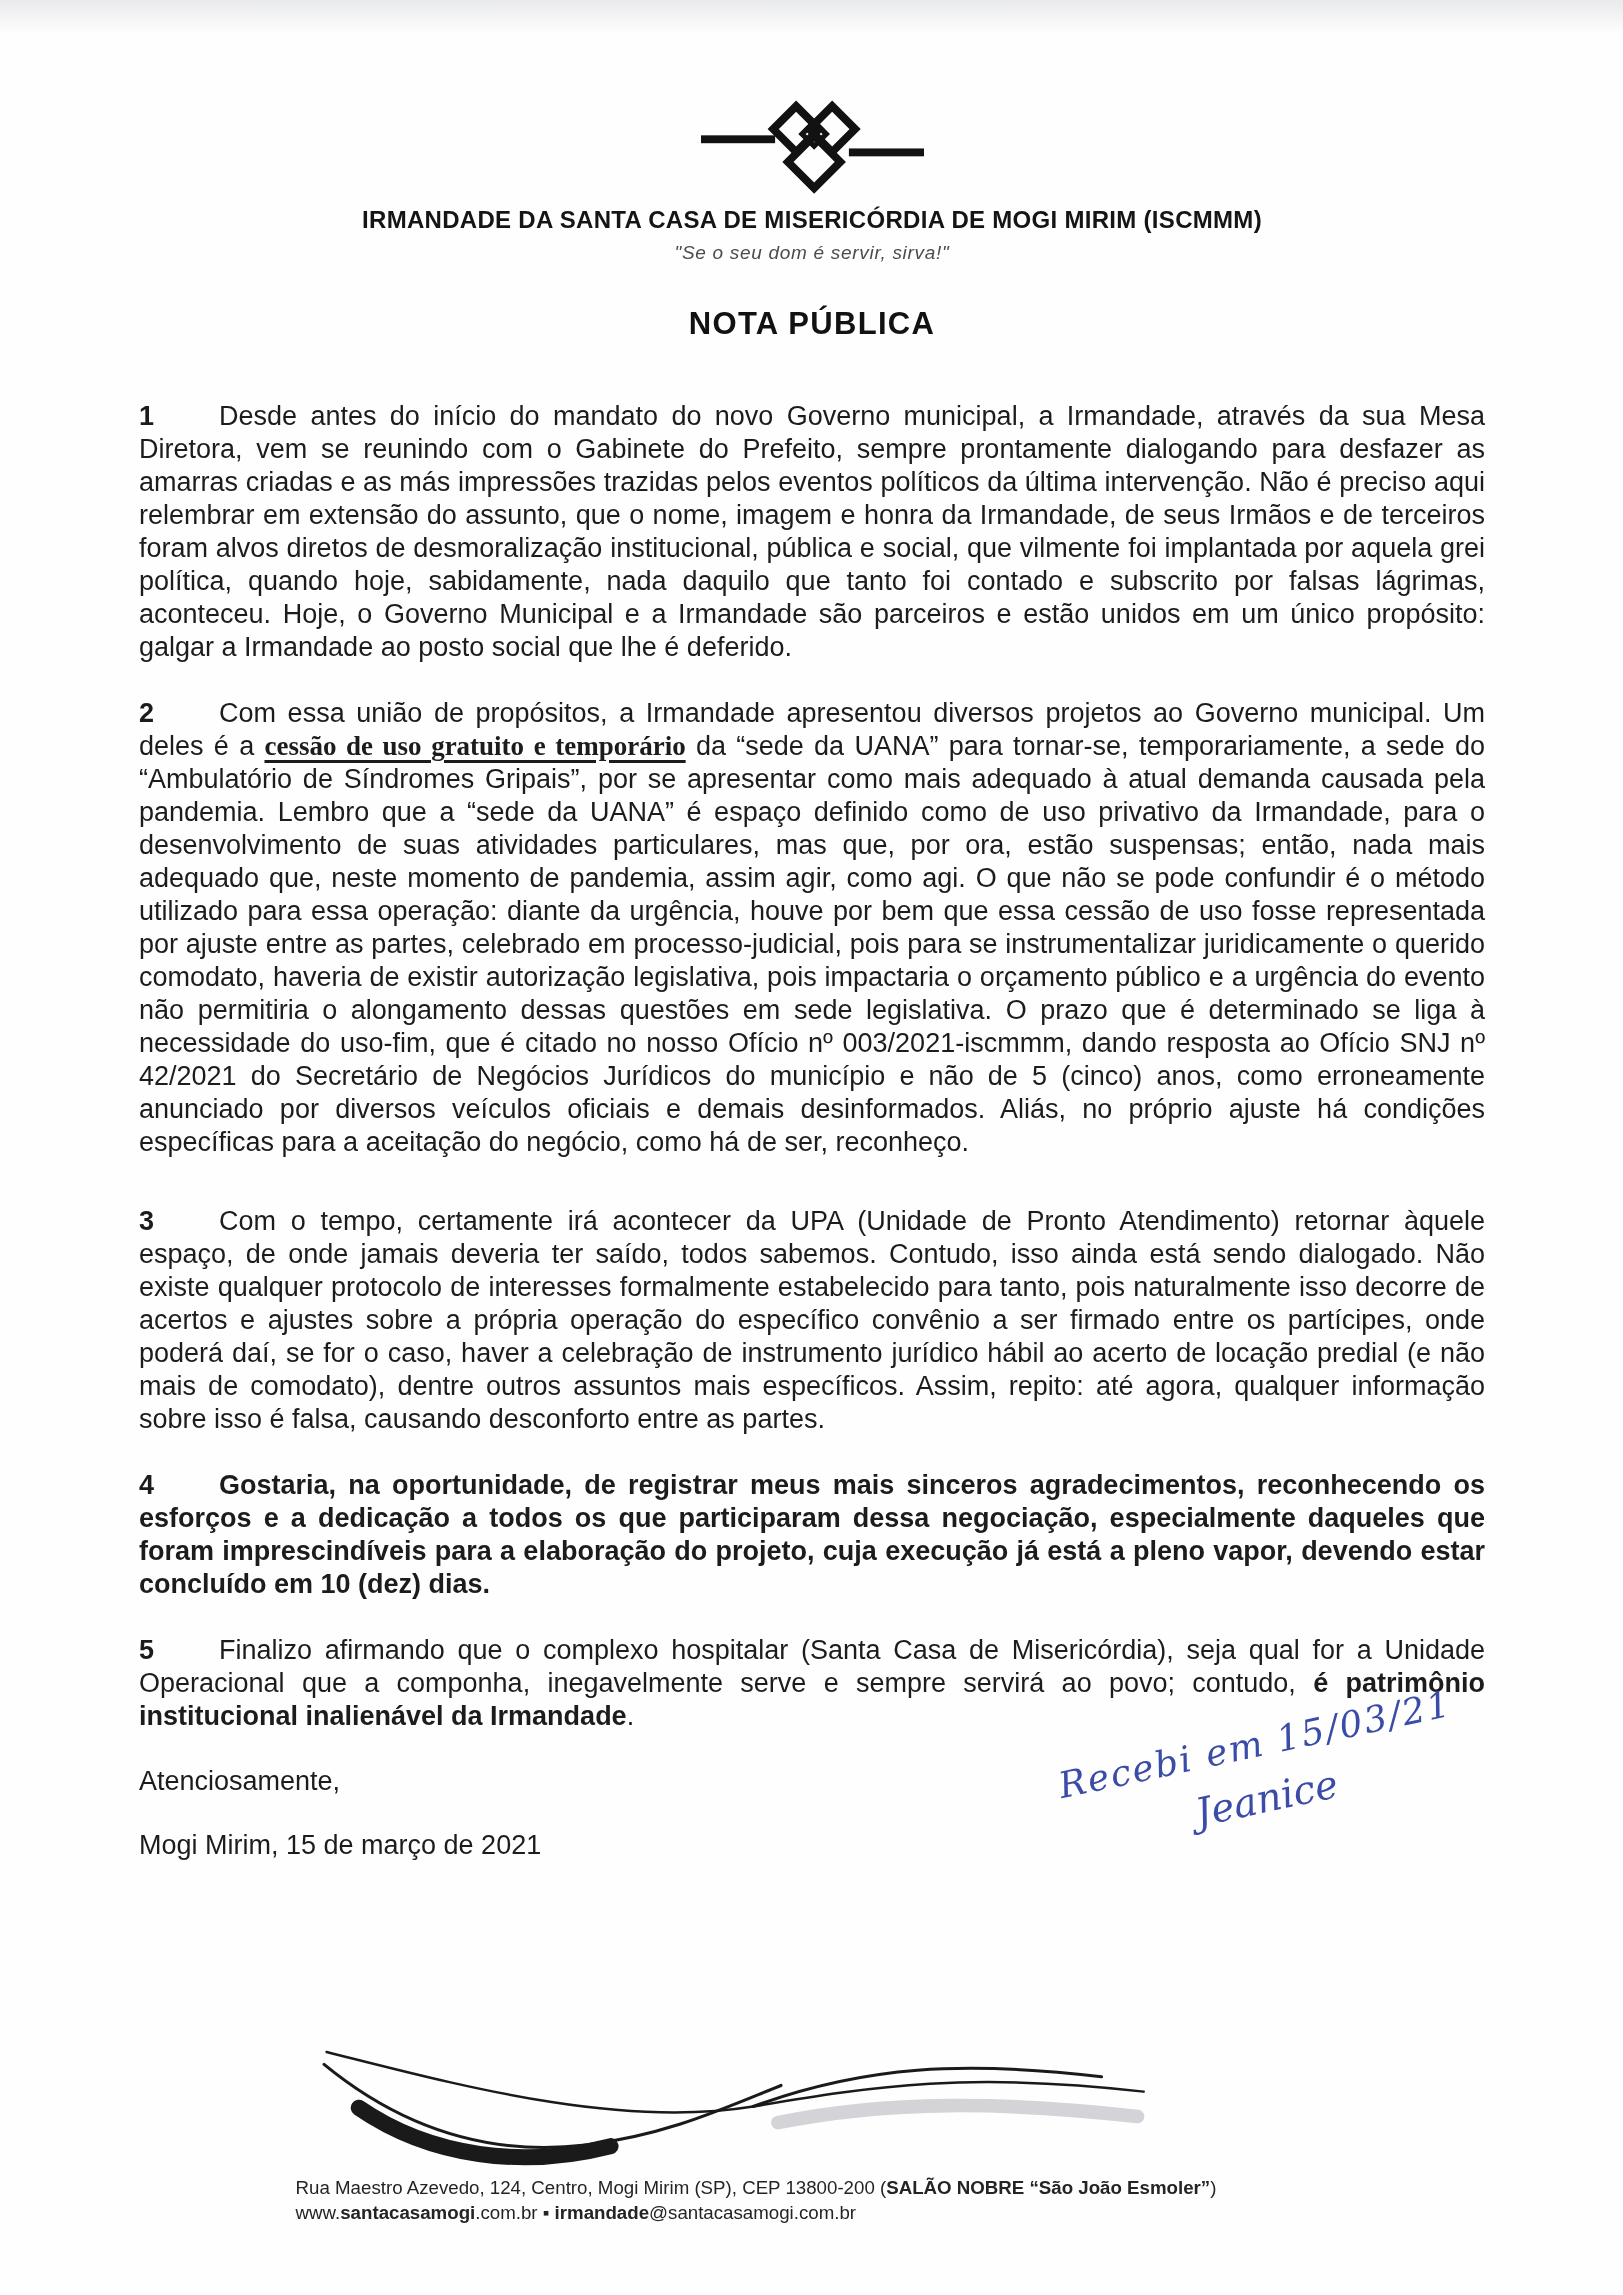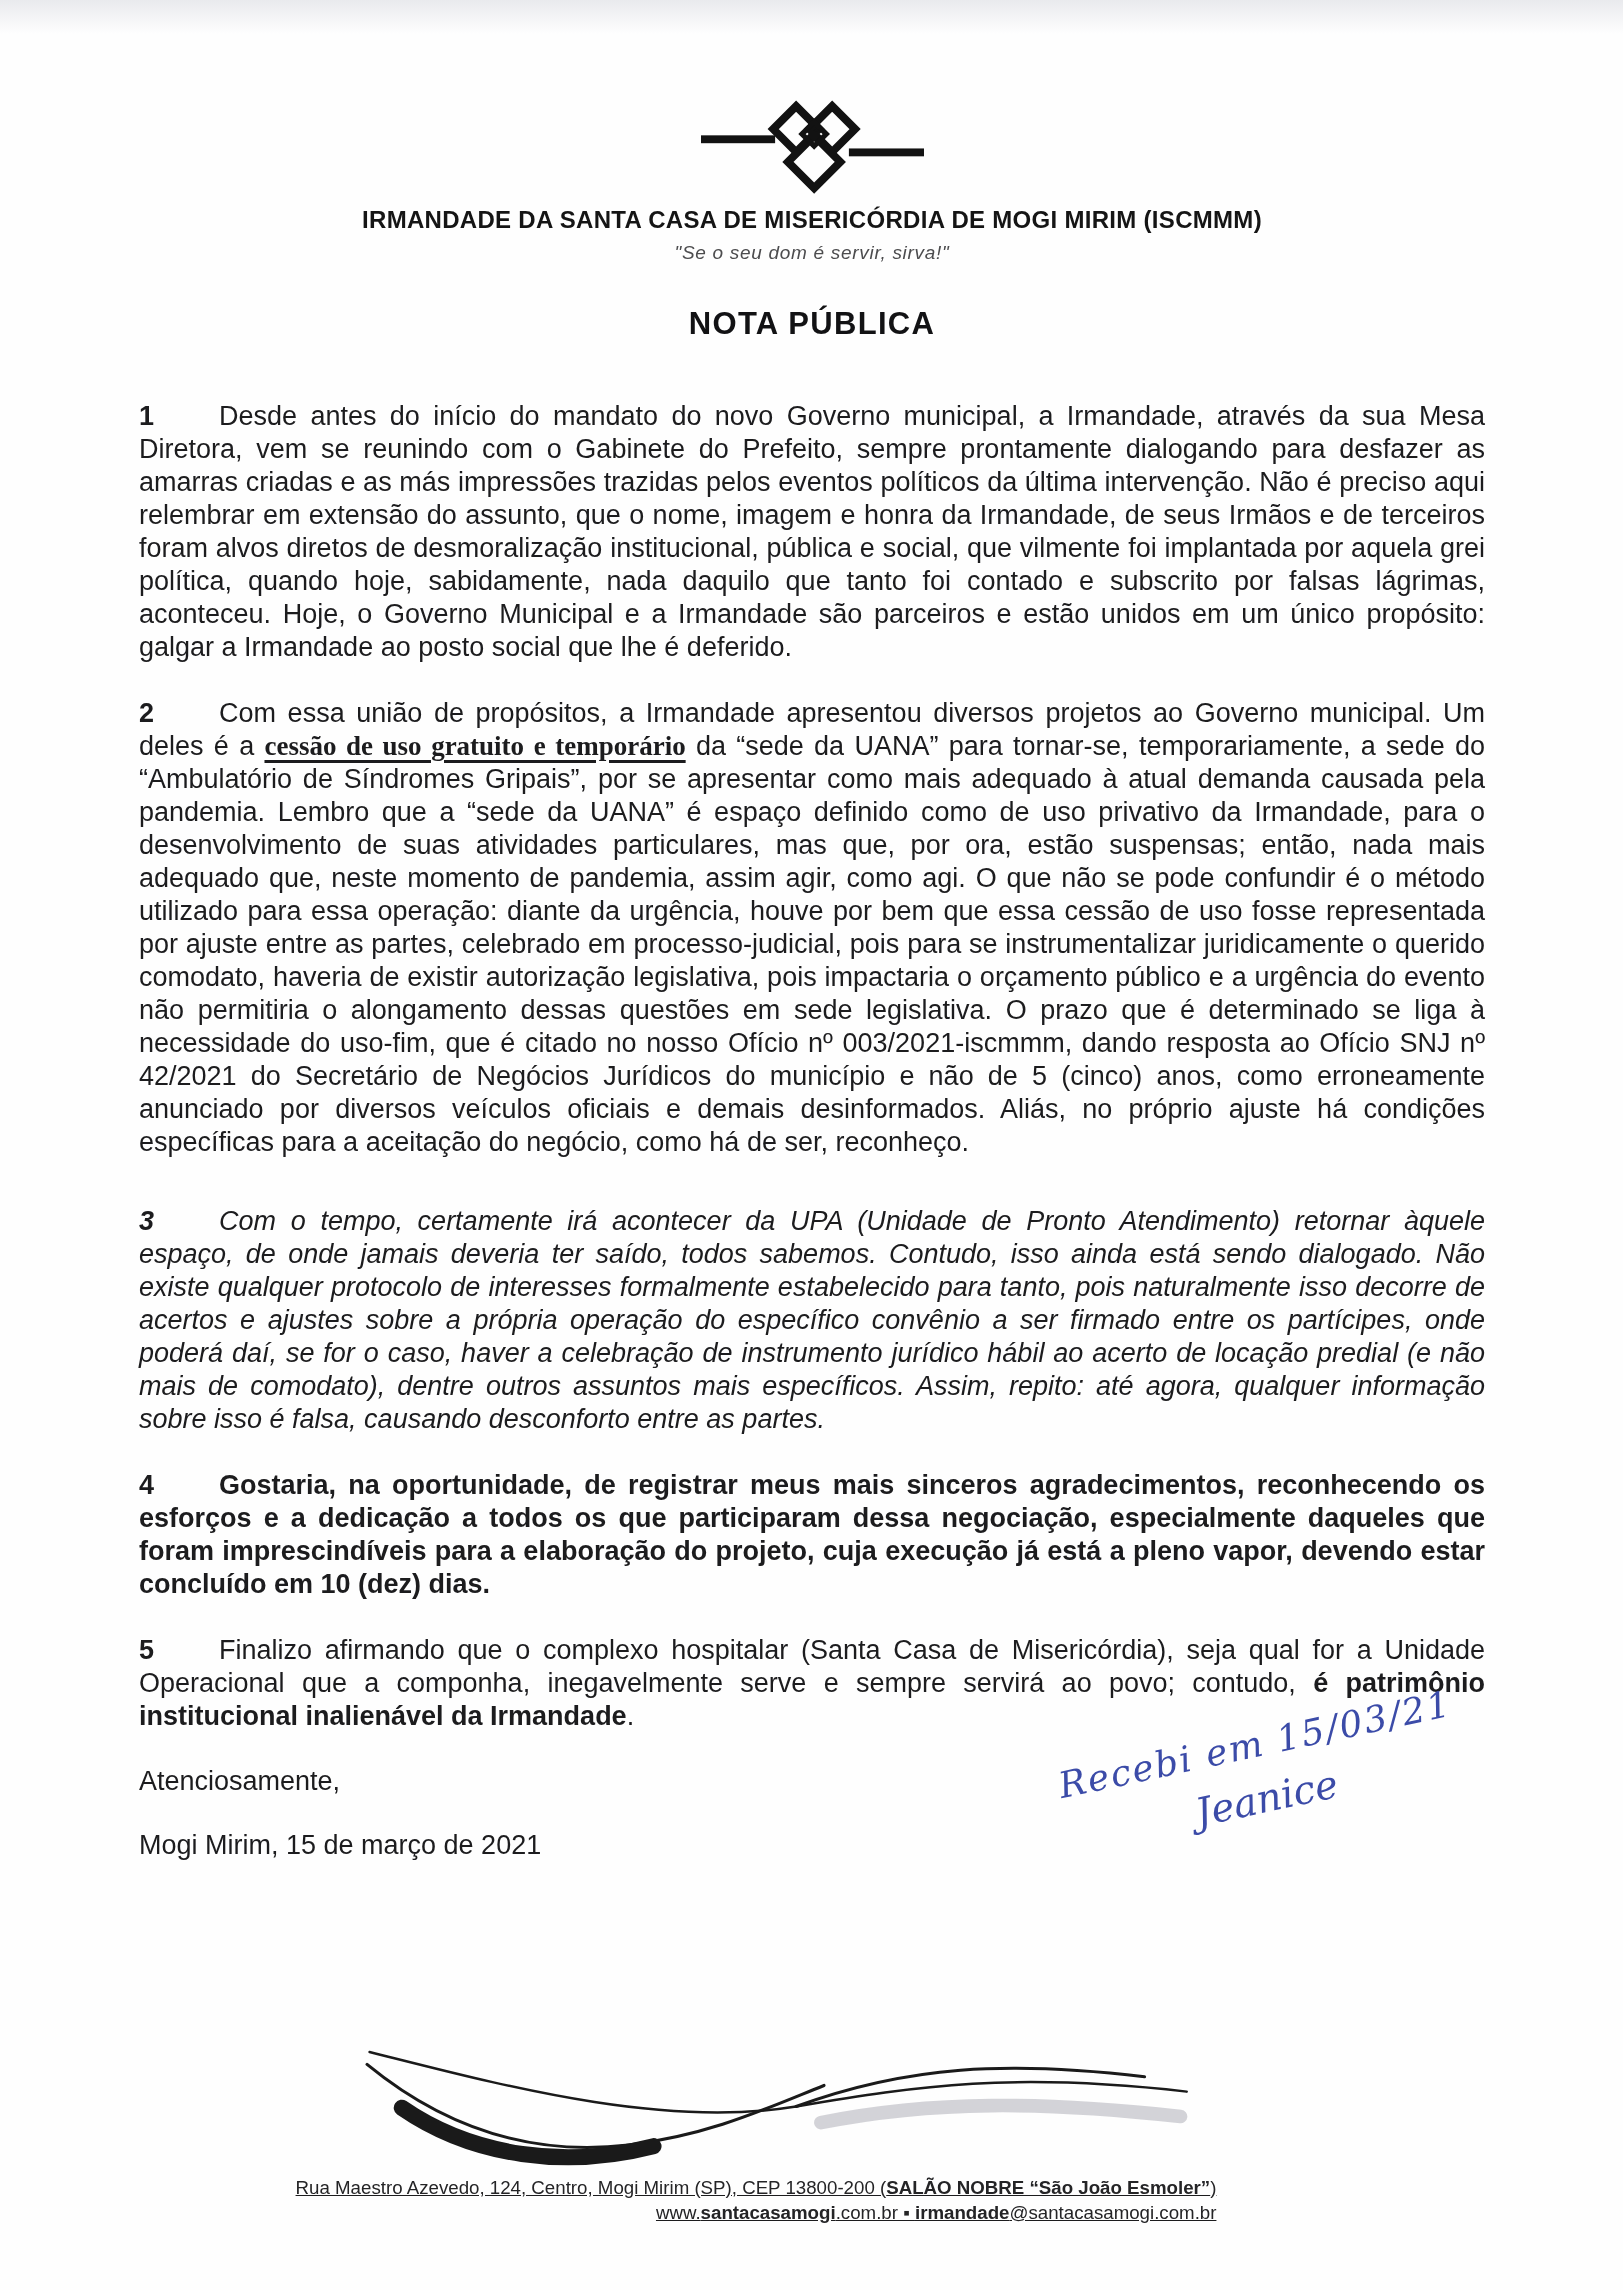--- a/index.html
+++ b/index.html
@@ -8,38 +8,38 @@
   .scan-edge{position:absolute;top:0;left:0;right:0;height:34px;
         background:linear-gradient(180deg, rgba(185,187,198,0.30), rgba(255,255,255,0));}
   .header{text-align:center;padding-top:96px;}
   .logo-wrap{display:inline-block;line-height:0;}
   .org-name{font-size:24px;font-weight:bold;letter-spacing:0.3px;color:#151515;margin-top:9.2px;}
   .tagline{font-size:19px;font-style:italic;color:#4c4c4e;margin-top:7.9px;letter-spacing:0.7px;}
   .doc-title{text-align:center;font-size:31px;font-weight:bold;letter-spacing:1.3px;margin-top:42px;color:#121214;}
   .content{margin:58px 139px 0 139px;font-size:27px;line-height:33px;text-align:justify;}
   .para{margin-bottom:33px;}
   .para:nth-child(2){margin-bottom:46px;}
-  .para:nth-child(3){margin-top:9px;font-style:italic;}
+  .para:nth-child(3){margin-top:9px;}
   .para-bold{font-weight:bold;}
   .pnum{display:inline-block;width:80px;font-weight:bold;}
   .seg-b{font-weight:bold;}
   .seg-u{text-decoration:underline;text-decoration-thickness:2.6px;text-underline-offset:4.6px;font-family:Liberation Serif, serif;}
   .closing{margin:5.2px 139px 0 139px;font-size:27px;position:relative;}
   .dateline{margin-top:33px;}
   .signame-wrap{margin-top:88px;position:relative;}
   .sig-svg{position:absolute;left:-16.4px;top:-131px;pointer-events:none;}
   .signer-name{font-weight:bold;font-size:27.5px;position:relative;}
   .signer-role{font-size:27px;margin-top:6.5px;position:relative;}
   .handnote{position:absolute;left:1055px;top:1766px;width:497px;
         transform:rotate(-12deg);transform-origin:left top;
         font-family:"DejaVu Serif", serif;font-style:italic;}
   .handnote .hn1{font-size:36px;letter-spacing:2px;}
   .handnote .hn2{font-size:39px;margin-left:128px;margin-top:11.8px;}
   .footer{position:absolute;top:2047px;left:0;right:0;text-align:center;}
-  .footer-inner{display:inline-block;transform:translateX(-56px);text-align:right;text-decoration:underline;}
+  .footer-inner{display:inline-block;transform:translateX(-56px);text-align:left;}
   .footer-address{font-size:18.7px;color:#242426;margin-top:3.9px;}
   .footer-web{font-size:18.7px;color:#242426;margin-top:3px;}
 </style>
 </head>
 <body>
 
 <div class="page">
   <div class="scan-edge"></div>
 
   <div class="header">

